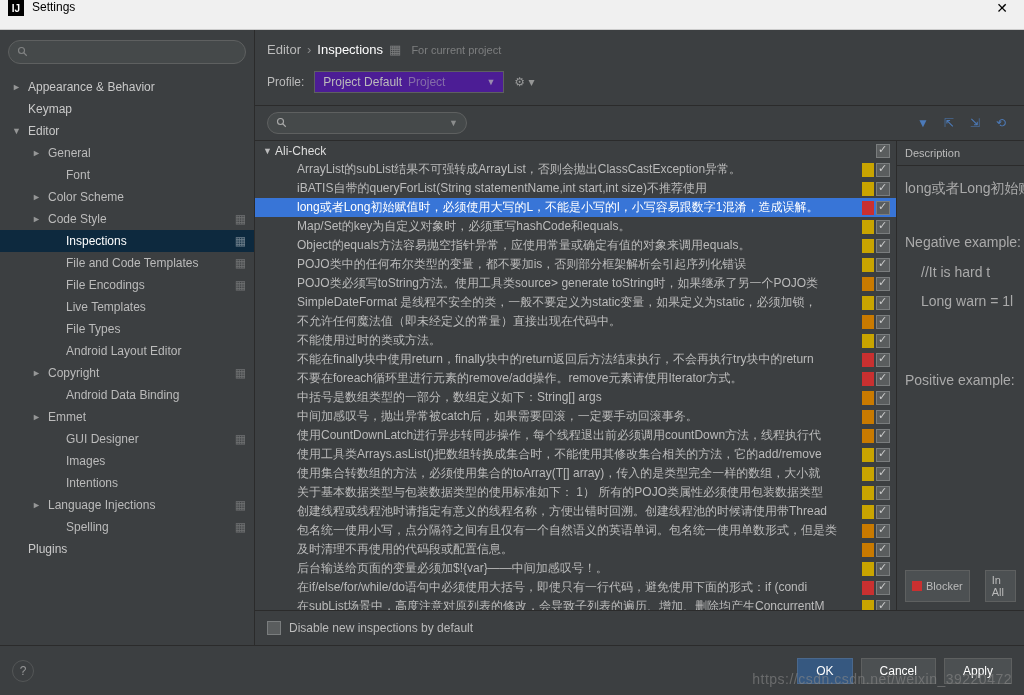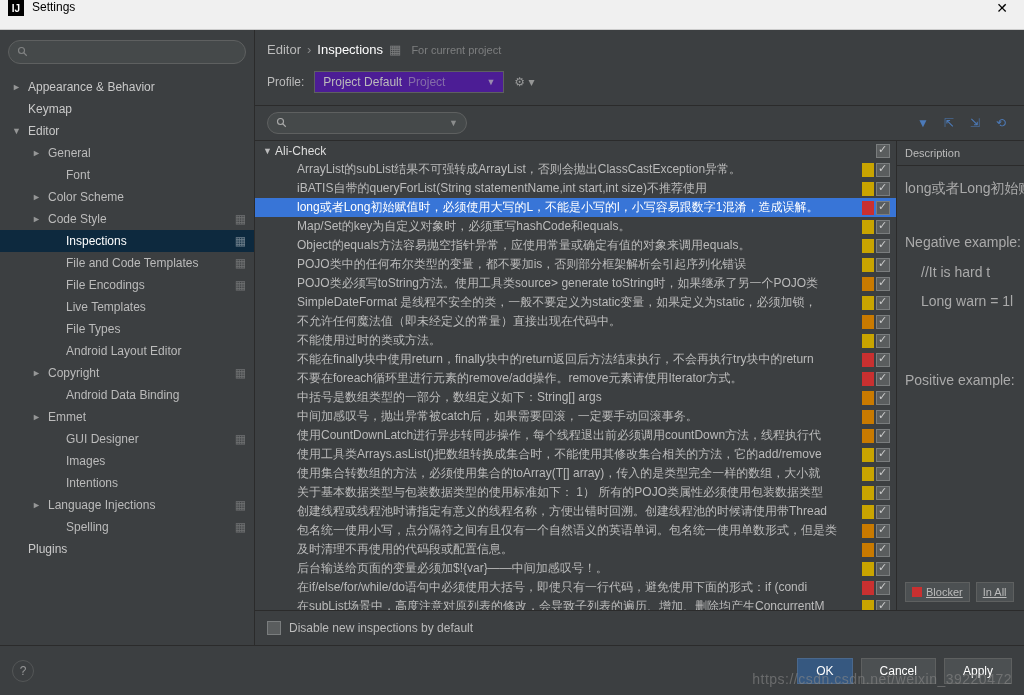--- a/index.html
+++ b/index.html
@@ -45,21 +45,21 @@
 .insp-row .sev { width: 12px; height: 14px; margin-right: 2px; }
 .sev.yellow { background: #c9a400; }
 .sev.red { background: #c93030; }
 .sev.orange { background: #c97a00; }
 .insp-row .chk { width: 14px; height: 14px; margin-right: 6px; background: #5a5d5e; border: 1px solid #7a7d7e; position: relative; }
 .insp-row .chk.on::after { content: "✓"; position: absolute; top: -2px; left: 1px; font-size: 11px; color: #ccc; }
 .desc-pane { width: 128px; border-left: 1px solid #2b2b2b; display: flex; flex-direction: column; overflow: hidden; }
 .desc-pane .header { padding: 6px 8px; background: #3c3f41; border-bottom: 1px solid #2b2b2b; font-size: 11px; }
 .desc-pane .body { flex: 1; padding: 10px 8px; font-family: Liberation Sans, sans-serif; font-size: 14px; line-height: 1.8; color: #aaa; overflow: hidden; white-space: nowrap; }
 .desc-pane .body .line { margin-bottom: 4px; }
-.desc-pane .sev-row { padding: 8px; display: flex; gap: 6px; text-decoration: underline; }
+.desc-pane .sev-row { padding: 8px; display: flex; gap: 15px; }
 .desc-pane .sev-btn { background: #4c5052; border: 1px solid #5e6060; padding: 3px 6px; font-size: 11px; display: flex; align-items: center; gap: 4px; }
 .red-sq { width: 10px; height: 10px; background: #c93030; }
 .disable-row { padding: 10px 12px; border-top: 1px solid #2b2b2b; display: flex; align-items: center; gap: 8px; }
 .disable-row .chk2 { width: 14px; height: 14px; background: #5a5d5e; border: 1px solid #7a7d7e; }
 .footer { height: 50px; border-top: 1px solid #2b2b2b; display: flex; align-items: center; padding: 0 12px; background: #3c3f41; }
 .footer .help { width: 22px; height: 22px; border: 1px solid #5e6060; border-radius: 50%; display: flex; align-items: center; justify-content: center; opacity: 0.7; cursor: pointer; }
 .footer .btns { margin-left: auto; display: flex; gap: 8px; }
 .footer button { background: #4c5052; border: 1px solid #5e6060; color: #ffffff; padding: 5px 18px; cursor: pointer; font-size: 12px; }
 .footer button.primary { background: #365880; border-color: #4a688c; color: #fff; }
 .watermark { position: absolute; bottom: 8px; right: 12px; color: #888; font-size: 14px; opacity: 0.6; font-family: Arial; letter-spacing: 0.5px; pointer-events: none; }

